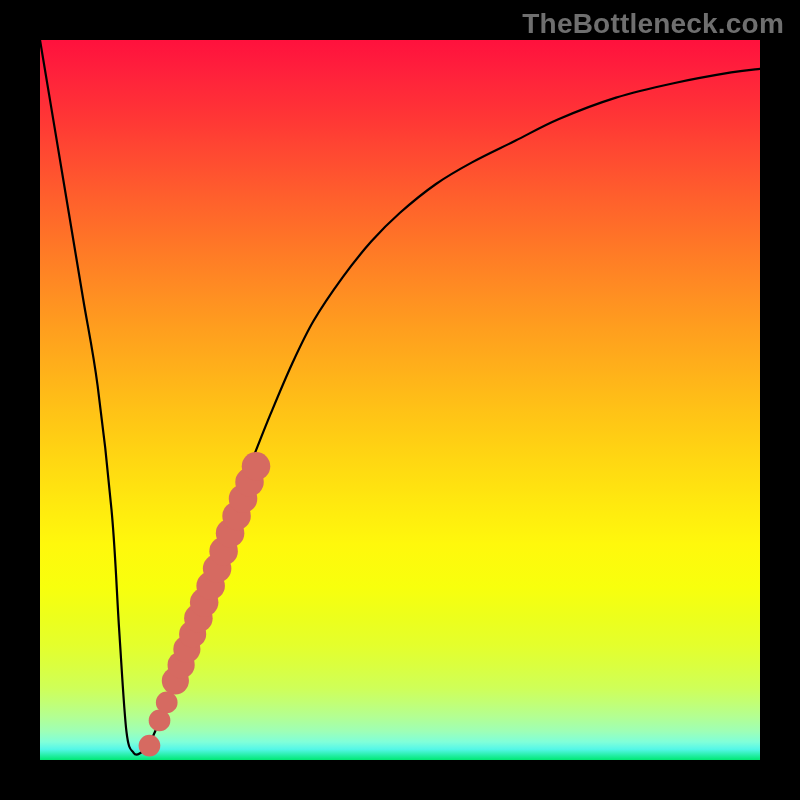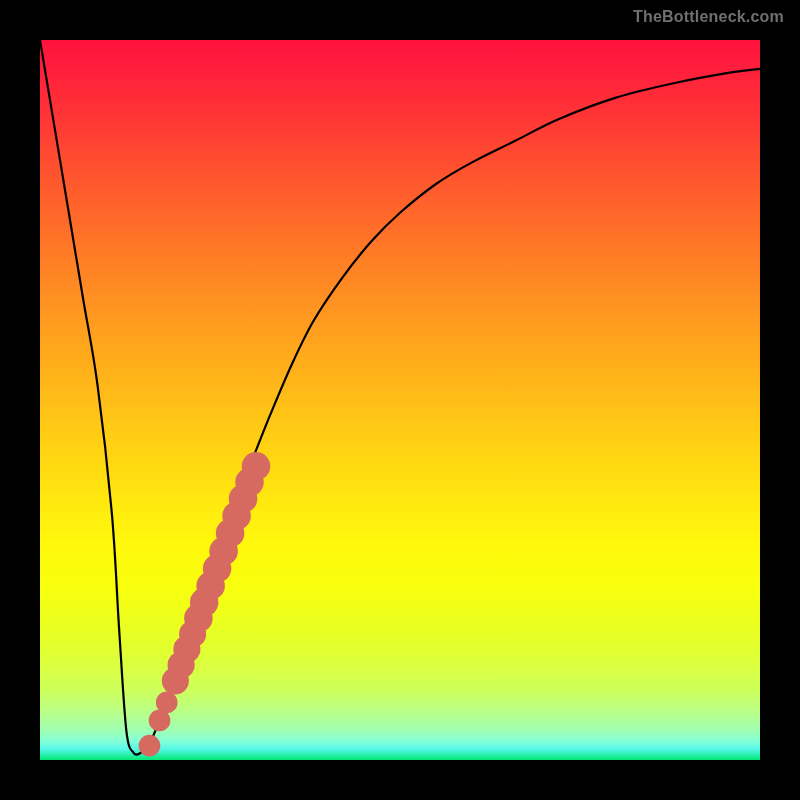--- a/index.html
+++ b/index.html
@@ -56,21 +56,21 @@
   }
   svg.curve {
     position: absolute;
     inset: 0;
   }
   .watermark {
     position: absolute;
     top: 8px;
     right: 16px;
     font-family: Arial, Helvetica, sans-serif;
-    font-size: 16px;
+    font-size: 28px;
     font-weight: 600;
     color: #6f6f6f;
     letter-spacing: 0.2px;
     user-select: none;
   }
 </style>
 </head>
 <body>
 
 <div class="stage">

